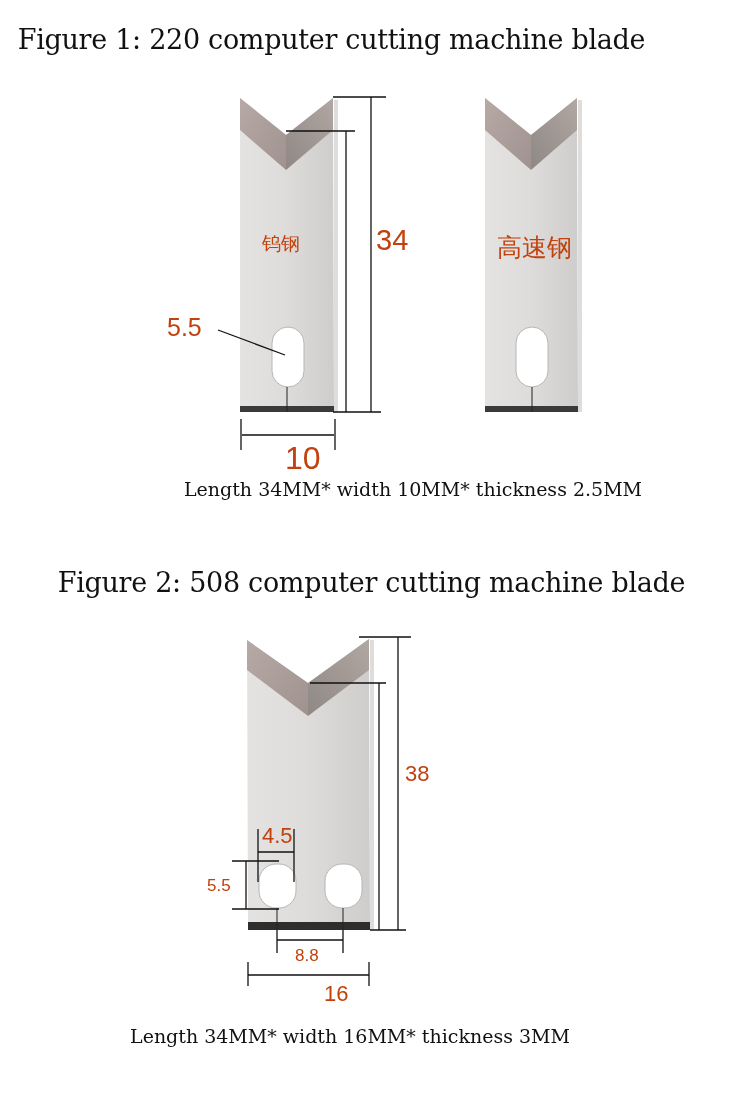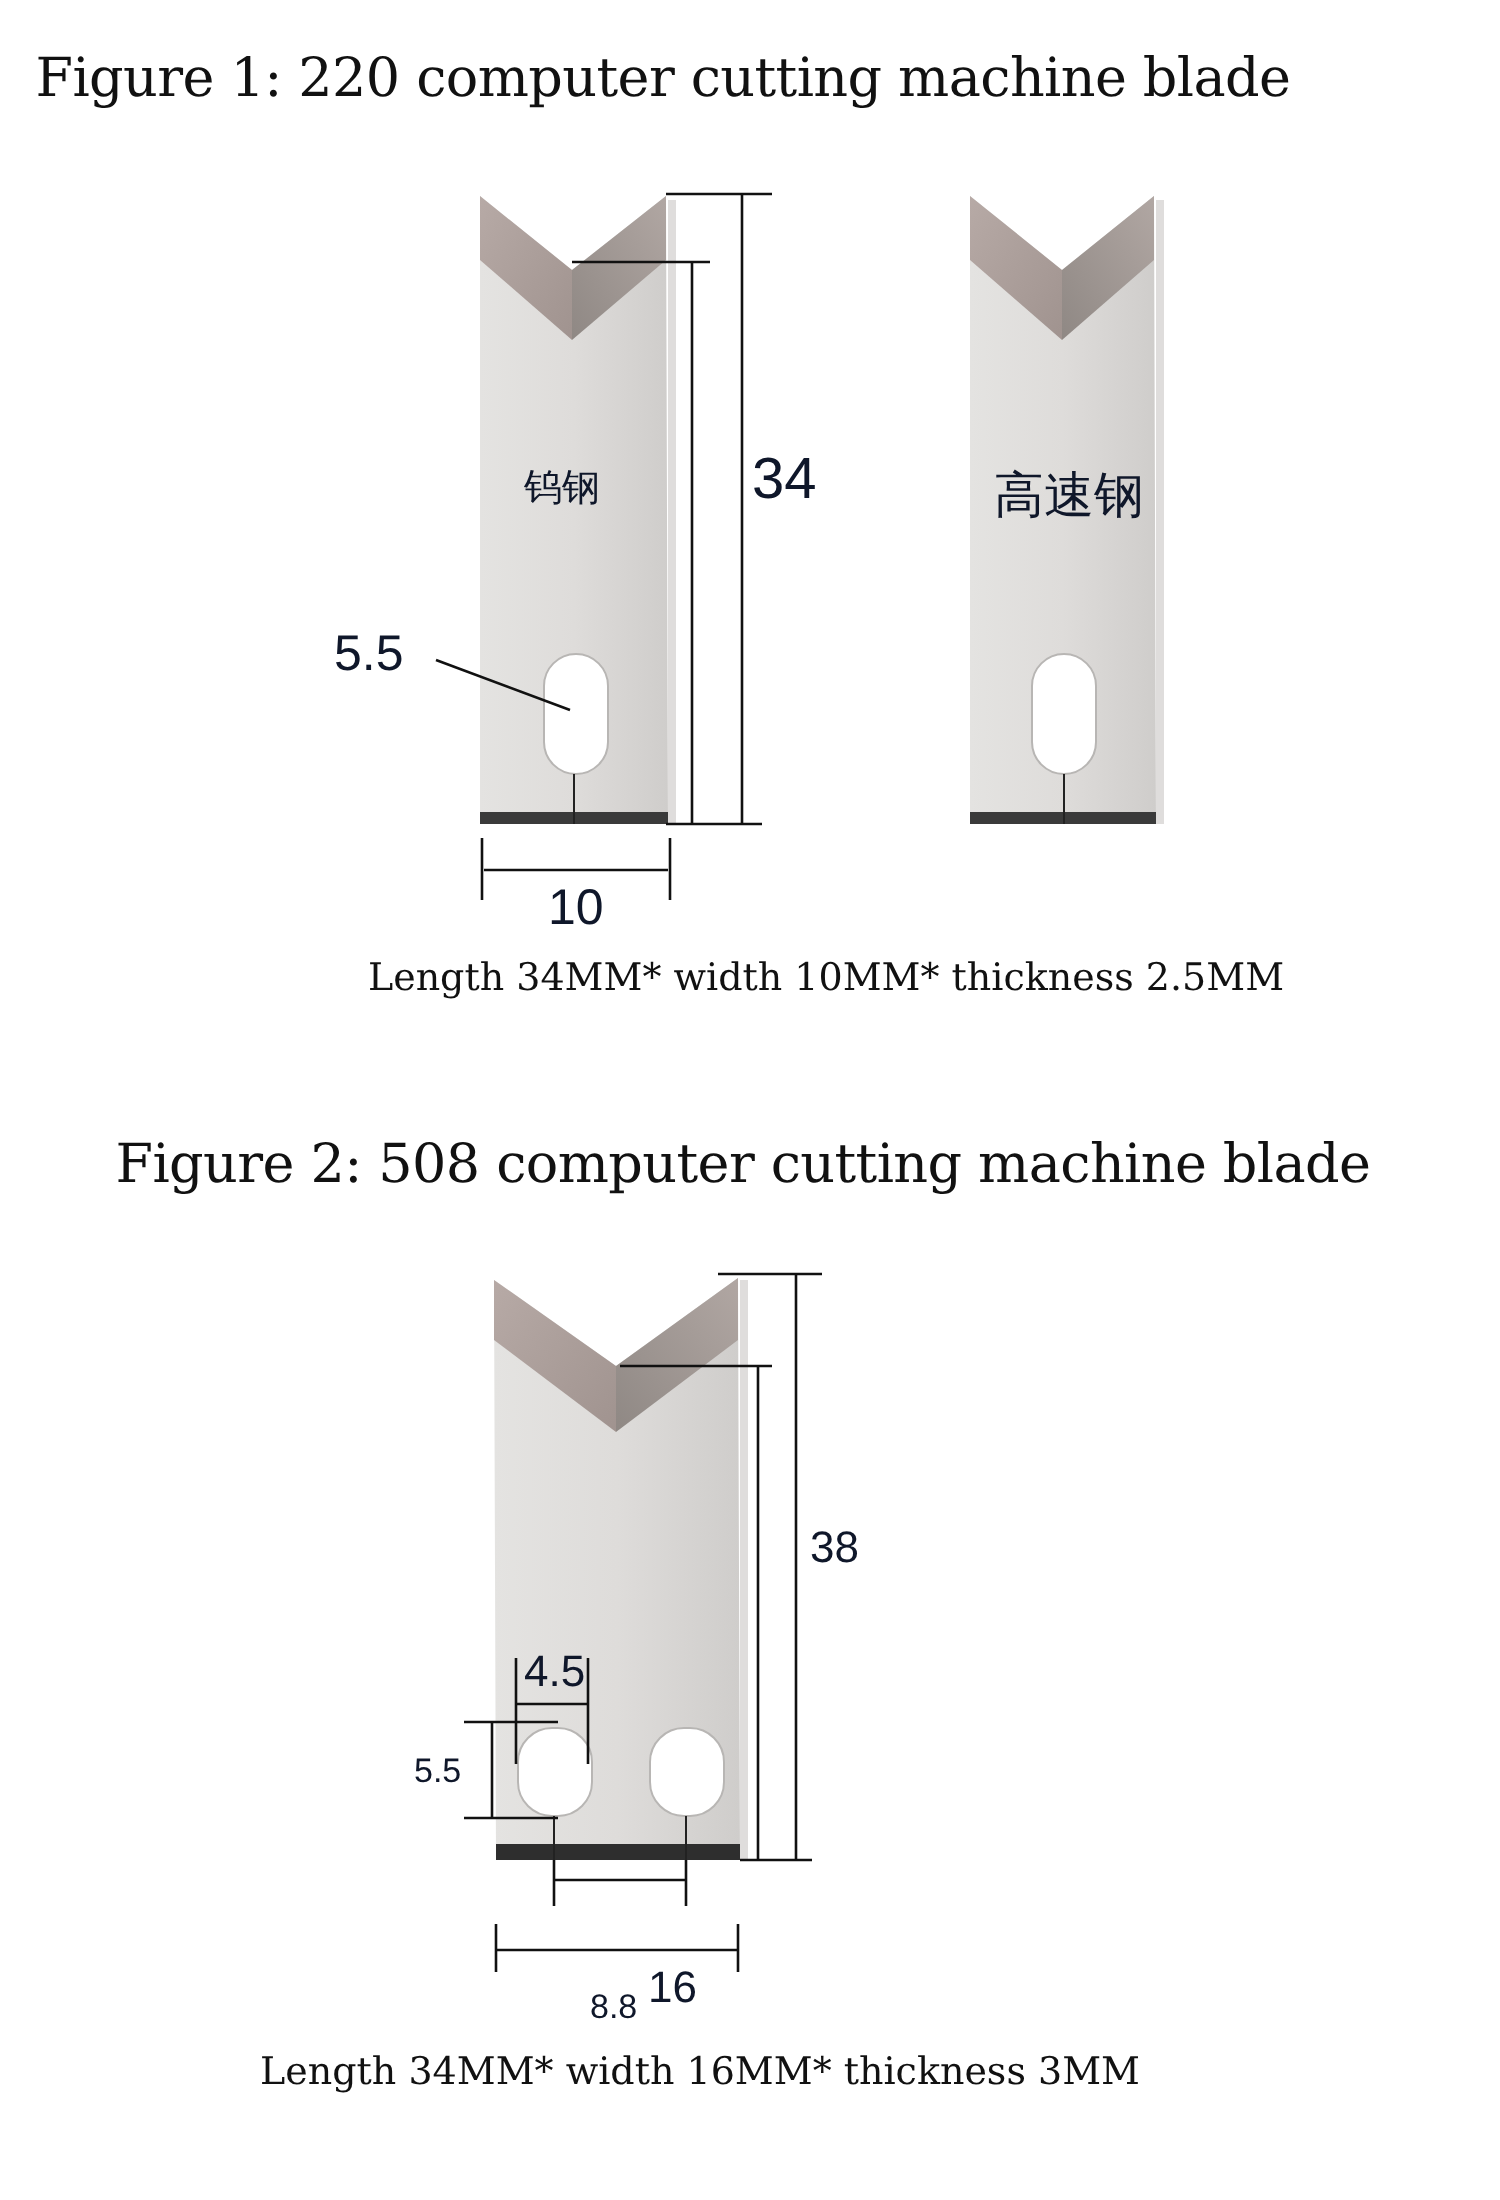--- a/index.html
+++ b/index.html
@@ -1,19 +1,19 @@
 <!DOCTYPE html>
 <html><head>
 <meta charset="utf-8">
 <style>
   html, body { margin:0; padding:0; background:#ffffff; }
   body { width:750px; height:1100px; position:relative; overflow:hidden; font-family:"DejaVu Serif", serif; }
   .title { position:absolute; left:0; width:663px; text-align:center; font-family:"DejaVu Serif", serif; font-size:27px; color:#111; letter-spacing:-0.3px; white-space:nowrap; }
   .spec { position:absolute; left:0; width:750px; text-align:center; font-family:"DejaVu Serif", serif; font-size:19px; color:#111; white-space:nowrap; }
-  .dim { position:absolute; font-family:"Liberation Sans", sans-serif; color:#0f172a; }
+  .dim { position:absolute; font-family:"Liberation Sans", sans-serif; color:#c2410c; }
   svg { position:absolute; left:0; top:0; }
 </style>
 </head>
 <body>
 
 <div class="title" style="top:24px;">Figure 1: 220 computer cutting machine blade</div>
 
 <svg width="750" height="470" viewBox="0 0 750 470">
   <defs>
     <linearGradient id="bodyGrad" x1="0" y1="0" x2="1" y2="0">
@@ -61,21 +61,21 @@
     <line x1="335" y1="419" x2="335" y2="450"></line>
     <line x1="242" y1="435" x2="334" y2="435"></line>
     <line x1="218" y1="330" x2="285" y2="355"></line>
   </g>
 </svg>
 
 <div class="dim" style="left:262px; top:231px; font-size:19px; font-family:'DejaVu Sans', sans-serif;">钨钢</div>
 <div class="dim" style="left:497px; top:231px; font-size:25px; font-family:'DejaVu Sans', sans-serif;">高速钢</div>
 <div class="dim" style="left:376px; top:224px; font-size:29px;">34</div>
 <div class="dim" style="left:167px; top:313px; font-size:25px;">5.5</div>
-<div class="dim" style="left:274px; top:440px; font-size:25px;">10</div>
+<div class="dim" style="left:285px; top:440px; font-size:32px;">10</div>
 
 <div class="spec" style="top:478px; left:38px;">Length 34MM* width 10MM* thickness 2.5MM</div>
 
 <div class="title" style="top:567px;margin-left:40px;">Figure 2: 508 computer cutting machine blade</div>
 
 <svg width="750" height="1100" viewBox="0 0 750 1100" style="top:0;">
   <g>
     <path d="M247,640 L308,683 L369,639 L370,930 L248,930 Z" fill="url(#bodyGrad)"></path>
     <path d="M247,640 L308,683 L308,716 L247,670 Z" fill="url(#bevL)"></path>
     <path d="M308,683 L369,639 L369,670 L308,716 Z" fill="url(#bevR)"></path>
@@ -108,16 +108,16 @@
 
     <line x1="248" y1="962" x2="248" y2="986"></line>
     <line x1="369" y1="962" x2="369" y2="986"></line>
     <line x1="248" y1="975" x2="369" y2="975"></line>
   </g>
 </svg>
 
 <div class="dim" style="left:405px; top:761px; font-size:22px;">38</div>
 <div class="dim" style="left:262px; top:823px; font-size:22px;">4.5</div>
 <div class="dim" style="left:207px; top:876px; font-size:17px;">5.5</div>
-<div class="dim" style="left:295px; top:946px; font-size:17px;margin-top:48px;">8.8</div>
+<div class="dim" style="left:295px; top:946px; font-size:17px;">8.8</div>
 <div class="dim" style="left:296px; top:981px; font-size:22px;margin-left:28px;">16</div>
 
 <div class="spec" style="top:1025px; left:-25px;">Length 34MM* width 16MM* thickness 3MM</div>
 
 </body></html>

